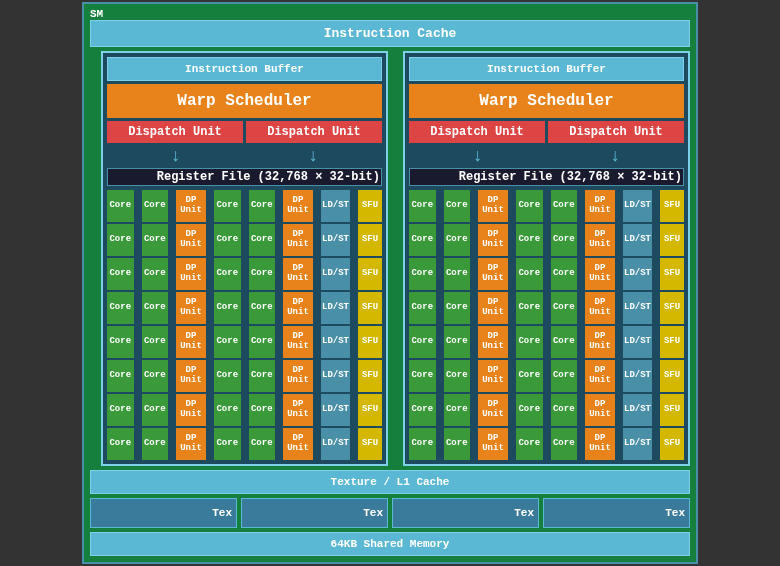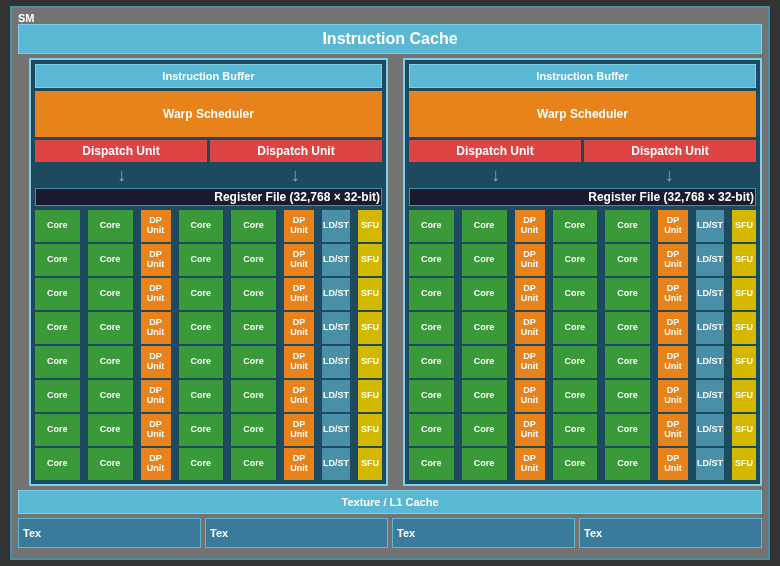--- a/index.html
+++ b/index.html
@@ -5,43 +5,44 @@
     * { box-sizing: border-box; margin: 0; padding: 0; }
     body {
       background: #333;
       display: flex;
       justify-content: center;
       align-items: center;
       min-height: 100vh;
       font-family: Arial, sans-serif;
     }
     .sm-container {
-      width: 760px;
-      background: #737373;
+      width: 616px;
+      background: #15803d;
       border: 2px solid #4a8fa8;
       padding: 6px;
       position: relative;
+      font-family: Liberation Mono, monospace;
     }
     .sm-label {
       color: white;
       font-size: 11px;
       font-weight: bold;
       position: absolute;
       top: 4px;
       left: 6px;
     }
     .sm-inner {
       margin-top: 10px;
     }
     .instruction-cache {
       background: #5bb8d4;
       border: 1px solid #7dd0e8;
       text-align: center;
       color: white;
-      font-size: 16px;
+      font-size: 13px;
       font-weight: bold;
       padding: 5px;
       margin-bottom: 4px;
     }
     .two-col {
       display: flex;
       gap: 4px;
       margin-bottom: 4px;
     }
     .half {
@@ -54,23 +55,23 @@
       color: white;
       font-size: 11px;
       font-weight: bold;
       padding: 5px;
       margin-bottom: 3px;
     }
     .warp-scheduler {
       background: #e8821a;
       text-align: center;
       color: white;
-      font-size: 12px;
-      font-weight: bold;
-      padding: 16px;
+      font-size: 16px;
+      font-weight: bold;
+      padding: 8px;
       margin-bottom: 3px;
     }
     .dispatch-row {
       display: flex;
       gap: 3px;
       margin-bottom: 3px;
       align-items: center;
     }
     .dispatch-unit {
       background: #d44;
@@ -157,21 +158,21 @@
       gap: 4px;
       margin-bottom: 4px;
     }
     .tex-unit {
       flex: 1;
       background: #3a7a9a;
       border: 1px solid #5bb8d4;
       color: white;
       font-size: 11px;
       font-weight: bold;
-      text-align: left;
+      text-align: right;
       padding: 8px 4px;
     }
     .shared-memory {
       background: #5bb8d4;
       border: 1px solid #7dd0e8;
       text-align: center;
       color: white;
       font-size: 11px;
       font-weight: bold;
       padding: 5px;
@@ -392,15 +393,16 @@
 
     <div class="texture-cache">Texture / L1 Cache</div>
 
     <div class="tex-row">
       <div class="tex-unit">Tex</div>
       <div class="tex-unit">Tex</div>
       <div class="tex-unit">Tex</div>
       <div class="tex-unit">Tex</div>
     </div>
 
+    <div class="shared-memory">64KB Shared Memory</div>
 
   </div>
 </div>
 
 </body></html>

